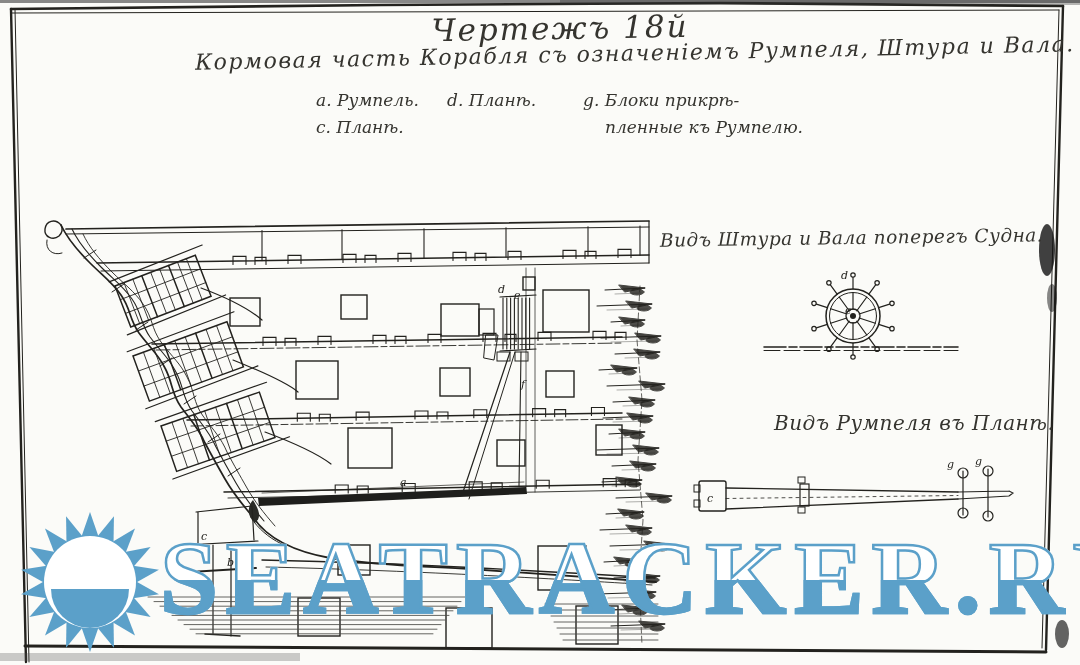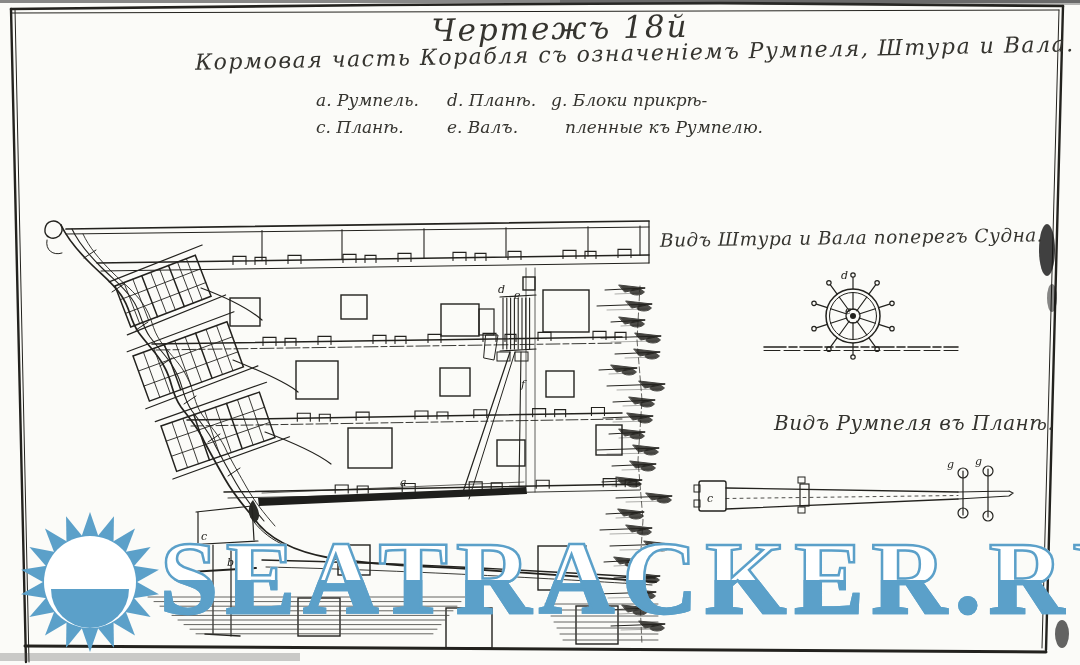--- a/index.html
+++ b/index.html
@@ -4,21 +4,21 @@
 <style>
   html,body{margin:0;padding:0;background:#e8e8e6;}
   .page{position:relative;width:1080px;height:665px;background:#fbfbf8;overflow:hidden;
         font-family:"DejaVu Serif","Liberation Serif",serif;color:#2b2a26;}
   .script{font-style:italic;color:#35342f;}
   .title{position:absolute;left:400px;top:10px;width:320px;text-align:center;
          font-size:31px;letter-spacing:2px;transform:rotate(-1deg);}
   .subtitle{position:absolute;left:195px;top:42px;width:740px;text-align:center;
          font-size:22px;letter-spacing:1.5px;transform:rotate(-1.2deg);white-space:nowrap;}
   .legend-col{position:absolute;font-size:17px;line-height:27px;white-space:nowrap;}
-  .legend-col .cont{margin-left:14px;}
+  .legend-col .cont{margin-left:22px;}
   .cap1{position:absolute;left:660px;top:227px;font-size:18.5px;letter-spacing:.5px;
         transform:rotate(-0.8deg);white-space:nowrap;}
   .cap2{position:absolute;left:742px;top:411px;font-size:20px;letter-spacing:.5px;white-space:nowrap;margin-left:32px;}
   svg.art{position:absolute;left:0;top:0;}
   .wm{position:absolute;left:160px;top:521px;z-index:6;pointer-events:none;
       font-family:"Liberation Serif",serif;font-weight:700;font-size:104px;line-height:1.1;
       letter-spacing:8px;white-space:nowrap;
       background:linear-gradient(to bottom,#ffffff 0%,#ffffff 52%,#5ba0c9 52%,#5ba0c9 100%);
       -webkit-background-clip:text;background-clip:text;color:transparent;
       -webkit-text-stroke:2.5px #5ba0c9;}
@@ -423,23 +423,22 @@
 
   <div class="title script">Чертежъ 18й</div>
   <div class="subtitle script">Кормовая часть Корабля съ означеніемъ Румпеля, Штура и Вала.</div>
 
   <div class="legend-col script" style="left:316px;top:87px">
     <div>a. Румпель.</div>
     <div>c. Планѣ.</div>
   </div>
   <div class="legend-col script" style="left:447px;top:87px">
     <div>d. Планѣ.</div>
-    <div>e. Валъ.</div>
   </div>
-  <div class="legend-col script" style="left:551px;top:87px">
+  <div class="legend-col script" style="left:583px;top:87px">
     <div>g. Блоки прикрѣ-</div>
     <div class="cont">пленные къ Румпелю.</div>
   </div>
 
   <div class="cap1 script">Видъ Штура и Вала поперегъ Судна.</div>
   <div class="cap2 script">Видъ Румпеля въ Планѣ.</div>
 
   <svg class="sun" width="170" height="166" viewBox="0 0 170 166">
     <g id="g-sun" transform="translate(84,84)">
         <polygon points="-9,-44 9,-44 0,-70" fill="#5ba0c9" transform="rotate(0)"></polygon>

